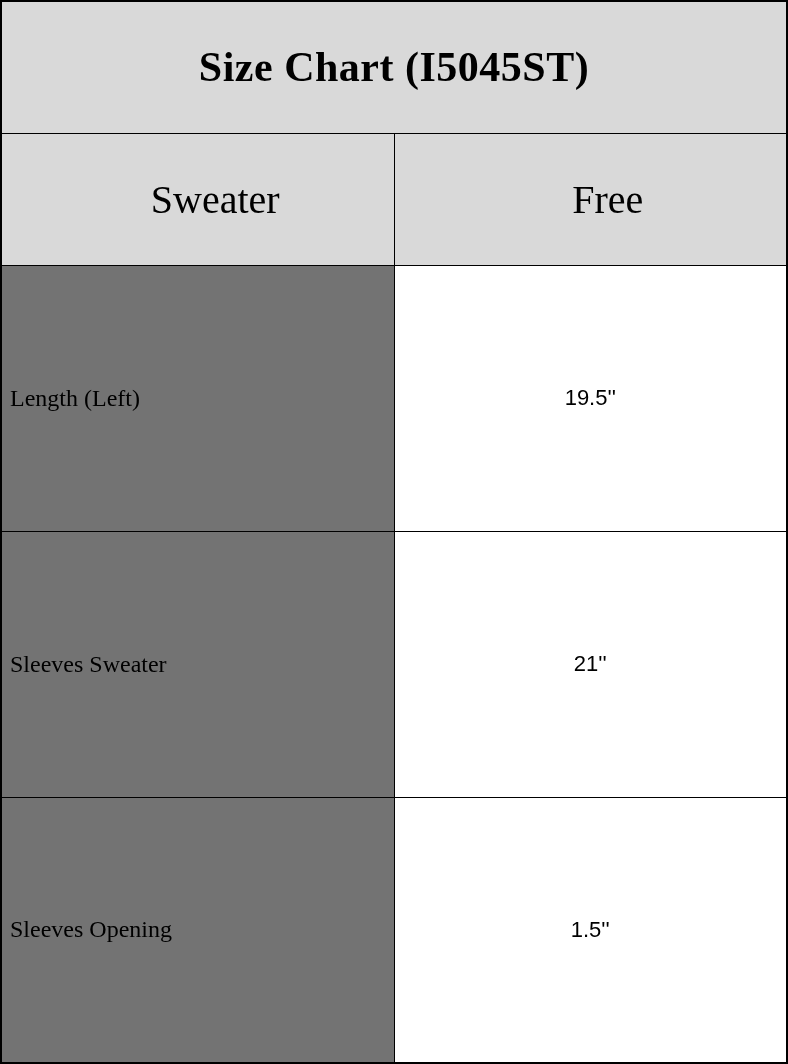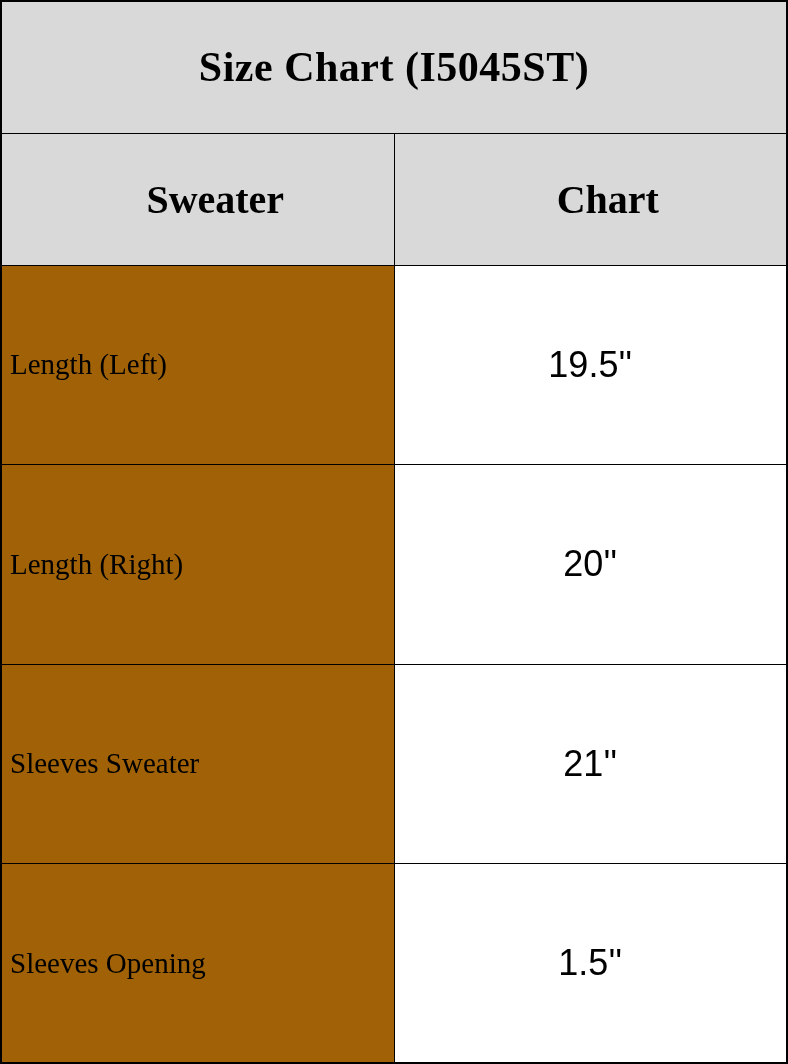--- a/index.html
+++ b/index.html
@@ -36,66 +36,62 @@
     font-family: "Liberation Serif", serif;
     font-weight: bold;
     font-size: 42px;
     text-align: center;
     vertical-align: middle;
     letter-spacing: 0.5px;
   }
   .col-header-cell {
     background: #d9d9d9;
     font-family: "Liberation Serif", serif;
-    font-weight: bold;
+    font-weight: normal;
     font-size: 40px;
     text-align: center;
     vertical-align: middle;
     padding-left: 36px;
   }
   .label-cell {
-    background: #a16207;
+    background: #737373;
     font-family: "Liberation Serif", serif;
     font-weight: normal;
-    font-size: 29px;
+    font-size: 24px;
     text-align: left;
     vertical-align: middle;
     padding-left: 8px;
   }
   .value-cell {
     background: #ffffff;
     font-family: "Liberation Sans", sans-serif;
     font-weight: normal;
-    font-size: 36px;
+    font-size: 22px;
     text-align: center;
     vertical-align: middle;
   }
 </style>
 </head>
 <body>
 
 <div class="chart-wrap">
   <table class="size-chart">
     <thead>
       <tr class="title-row">
         <th class="title-cell" colspan="2">Size Chart (I5045ST)</th>
       </tr>
       <tr class="header-row">
         <th class="col-header-cell">Sweater</th>
-        <th class="col-header-cell">Chart</th>
+        <th class="col-header-cell">Free</th>
       </tr>
     </thead>
     <tbody>
         <tr class="data-row">
           <td class="label-cell">Length (Left)</td>
           <td class="value-cell">19.5''</td>
-        </tr>
-        <tr class="data-row">
-          <td class="label-cell">Length (Right)</td>
-          <td class="value-cell">20''</td>
         </tr>
         <tr class="data-row">
           <td class="label-cell">Sleeves Sweater</td>
           <td class="value-cell">21''</td>
         </tr>
         <tr class="data-row">
           <td class="label-cell">Sleeves Opening</td>
           <td class="value-cell">1.5''</td>
         </tr>
       </tbody>

